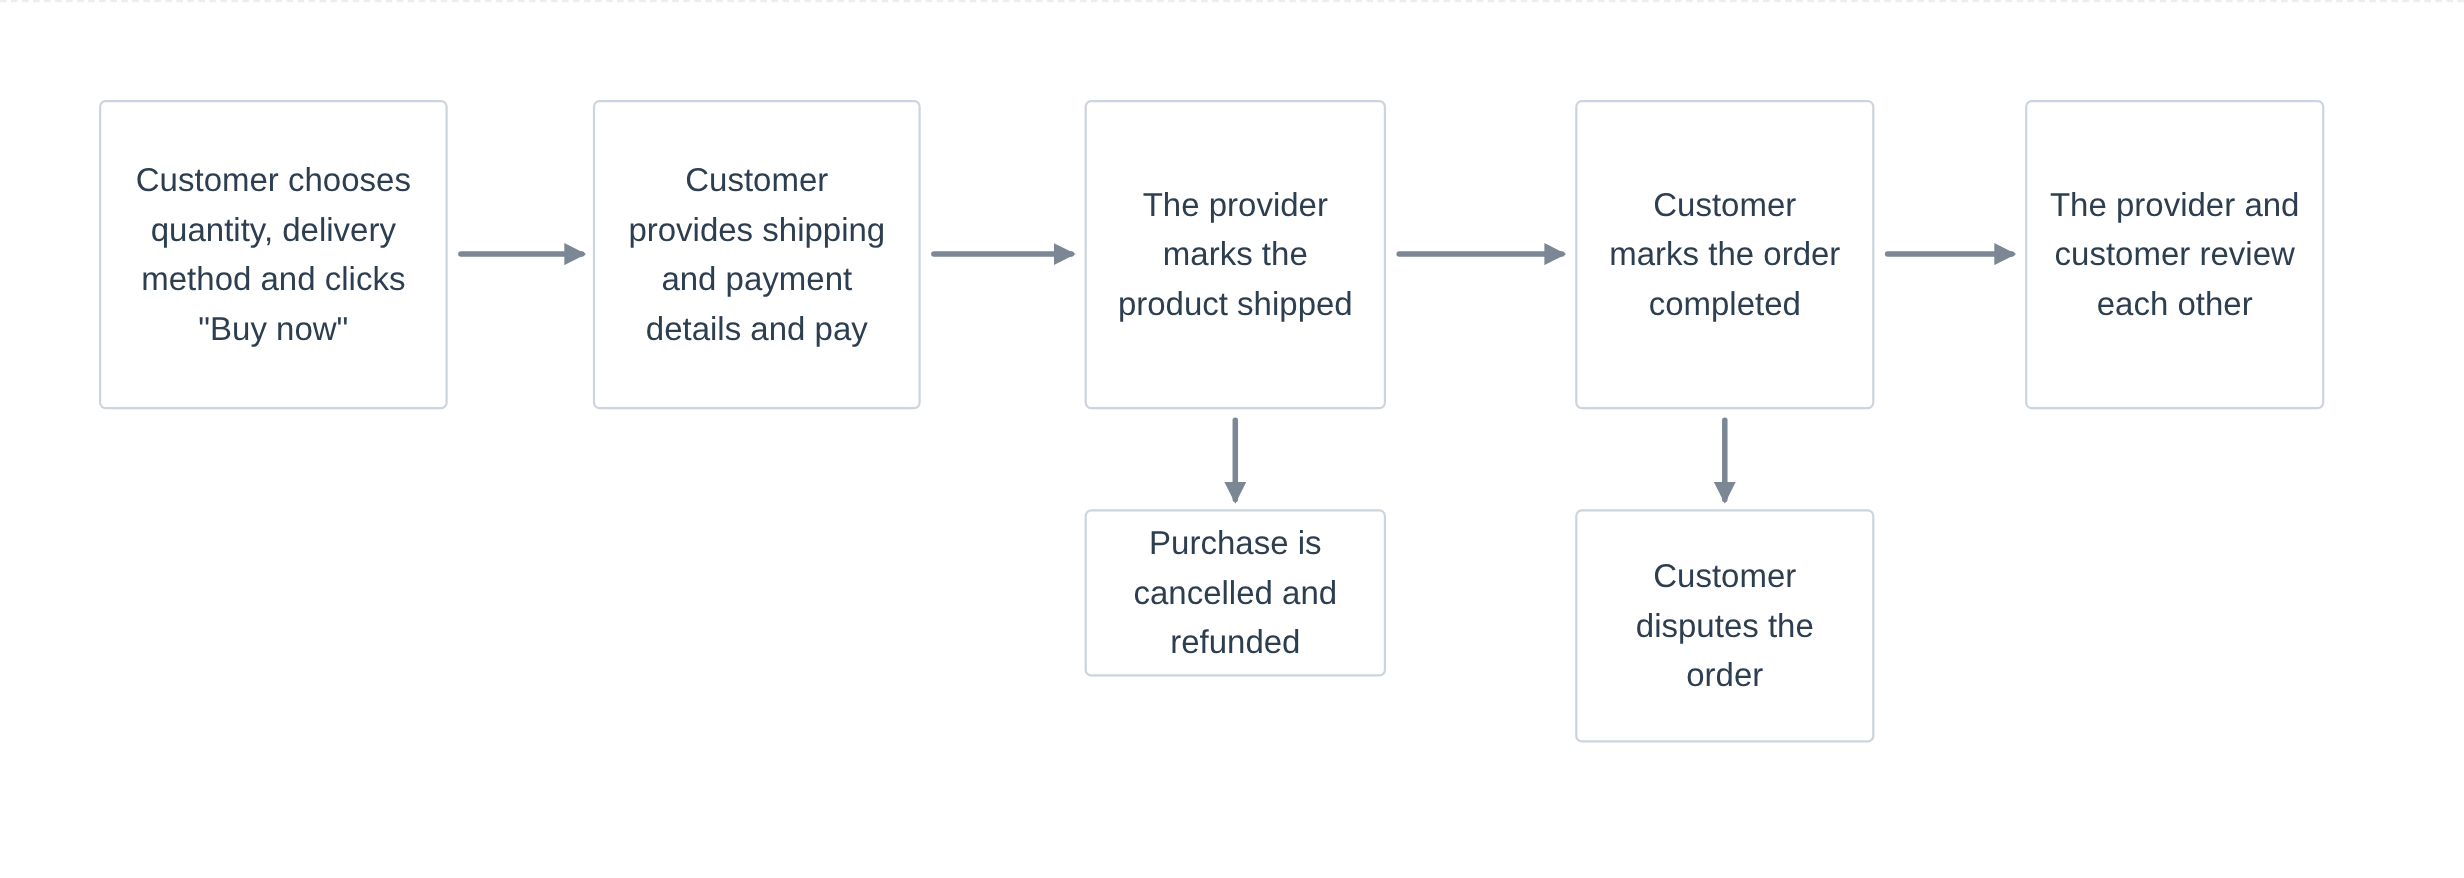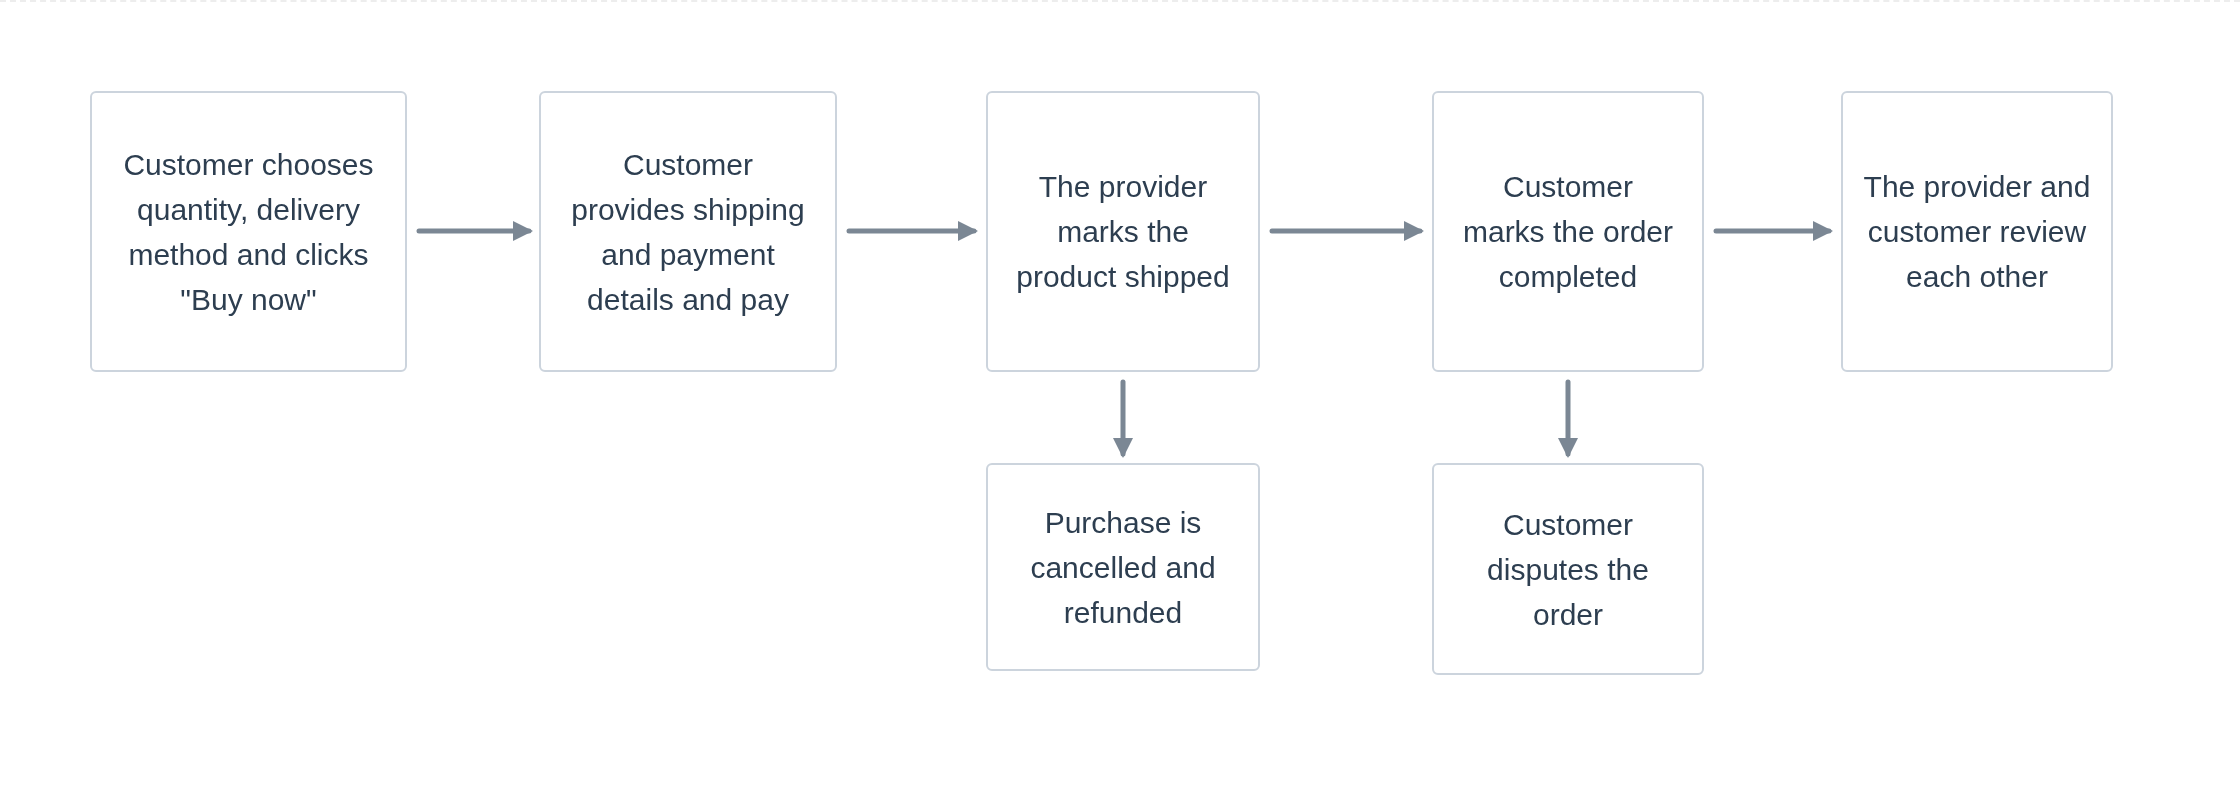--- a/index.html
+++ b/index.html
@@ -34,21 +34,21 @@
     font-size:30px;
     line-height:45px;
     white-space:pre-line;
     padding:0 14px;
   }
   .n1{left:90px;  top:91px;  width:317px; height:281px;}
   .n2{left:539px; top:91px;  width:298px; height:281px;}
   .n3{left:986px; top:91px;  width:274px; height:281px;}
   .n4{left:1432px;top:91px;  width:272px; height:281px;}
   .n5{left:1841px;top:91px;  width:272px; height:281px;}
-  .n6{left:986px; top:463px; width:274px; height:208px;}
+  .n6{left:986px; top:463px; width:274px; height:152px;}
   .n7{left:1432px;top:463px; width:272px; height:212px;}
   .edges{position:absolute;left:0;top:0;width:2240px;height:798px;pointer-events:none;}
   .edges line{stroke:var(--arrow);stroke-width:5;stroke-linecap:round;}
 </style>
 </head>
 <body>
 
 <div class="canvas">
 
   <div class="page-edge"></div>

